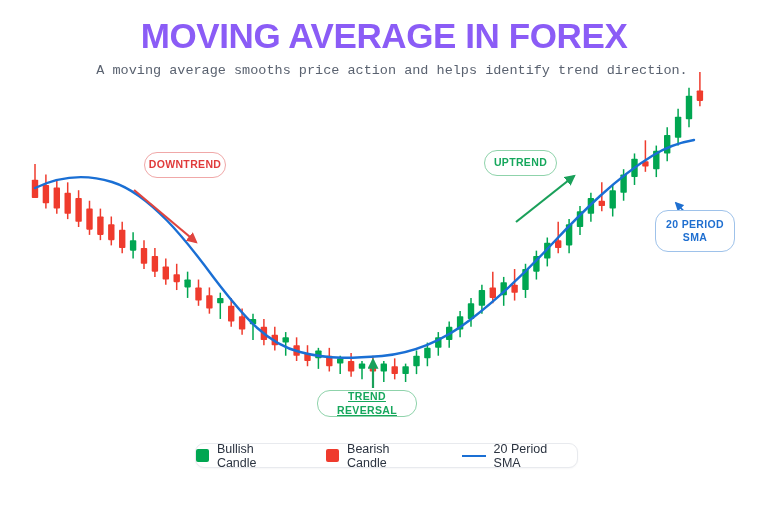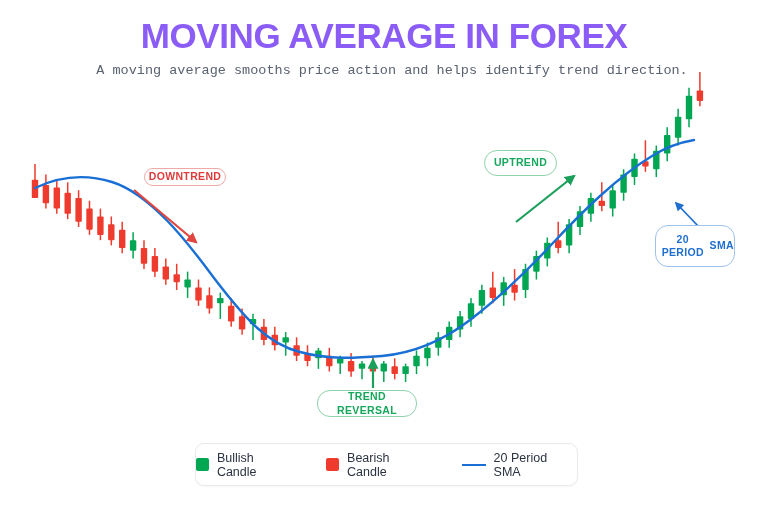--- a/index.html
+++ b/index.html
@@ -69,58 +69,60 @@
     letter-spacing: 0.35px;
     display: flex;
     align-items: center;
     justify-content: center;
     text-align: center;
     line-height: 1.25;
     white-space: pre-line;
   }
   .pill-downtrend {
     left: 144px;
-    top: 168px;
+    top: 152px;
     width: 82px;
-    height: 18px;
+    height: 26px;
     border: 1.3px solid #f0a8a8;
     color: #e03b3b;
   }
   .pill-uptrend {
     left: 484px;
     top: 150px;
     width: 73px;
     height: 26px;
     border: 1.3px solid #8fd3ab;
     color: #16a75c;
   }
   .pill-reversal {
     left: 317px;
     top: 390px;
     width: 100px;
     height: 27px;
     border: 1.3px solid #8fd3ab;
     color: #16a75c;
+    text-decoration: underline;
   }
   .pill-sma {
     left: 655px;
-    top: 225px;
+    top: 210px;
     width: 80px;
     height: 42px;
     border: 1.3px solid #9ec2ea;
     color: #1f6fd0;
+    flex-direction: column;
   }
   .pill-sma span { display: block; }
   
   .legend {
     position: absolute;
     left: 195px;
     top: 443px;
     width: 383px;
-    height: 43px;
+    height: 25px;
     box-sizing: border-box;
     background: #ffffff;
     border: 1px solid #e8eaee;
     border-radius: 9px;
     display: flex;
     align-items: center;
     justify-content: center;
     gap: 30px;
     box-shadow: 0 1px 2px rgba(20,30,60,0.04);
   }

